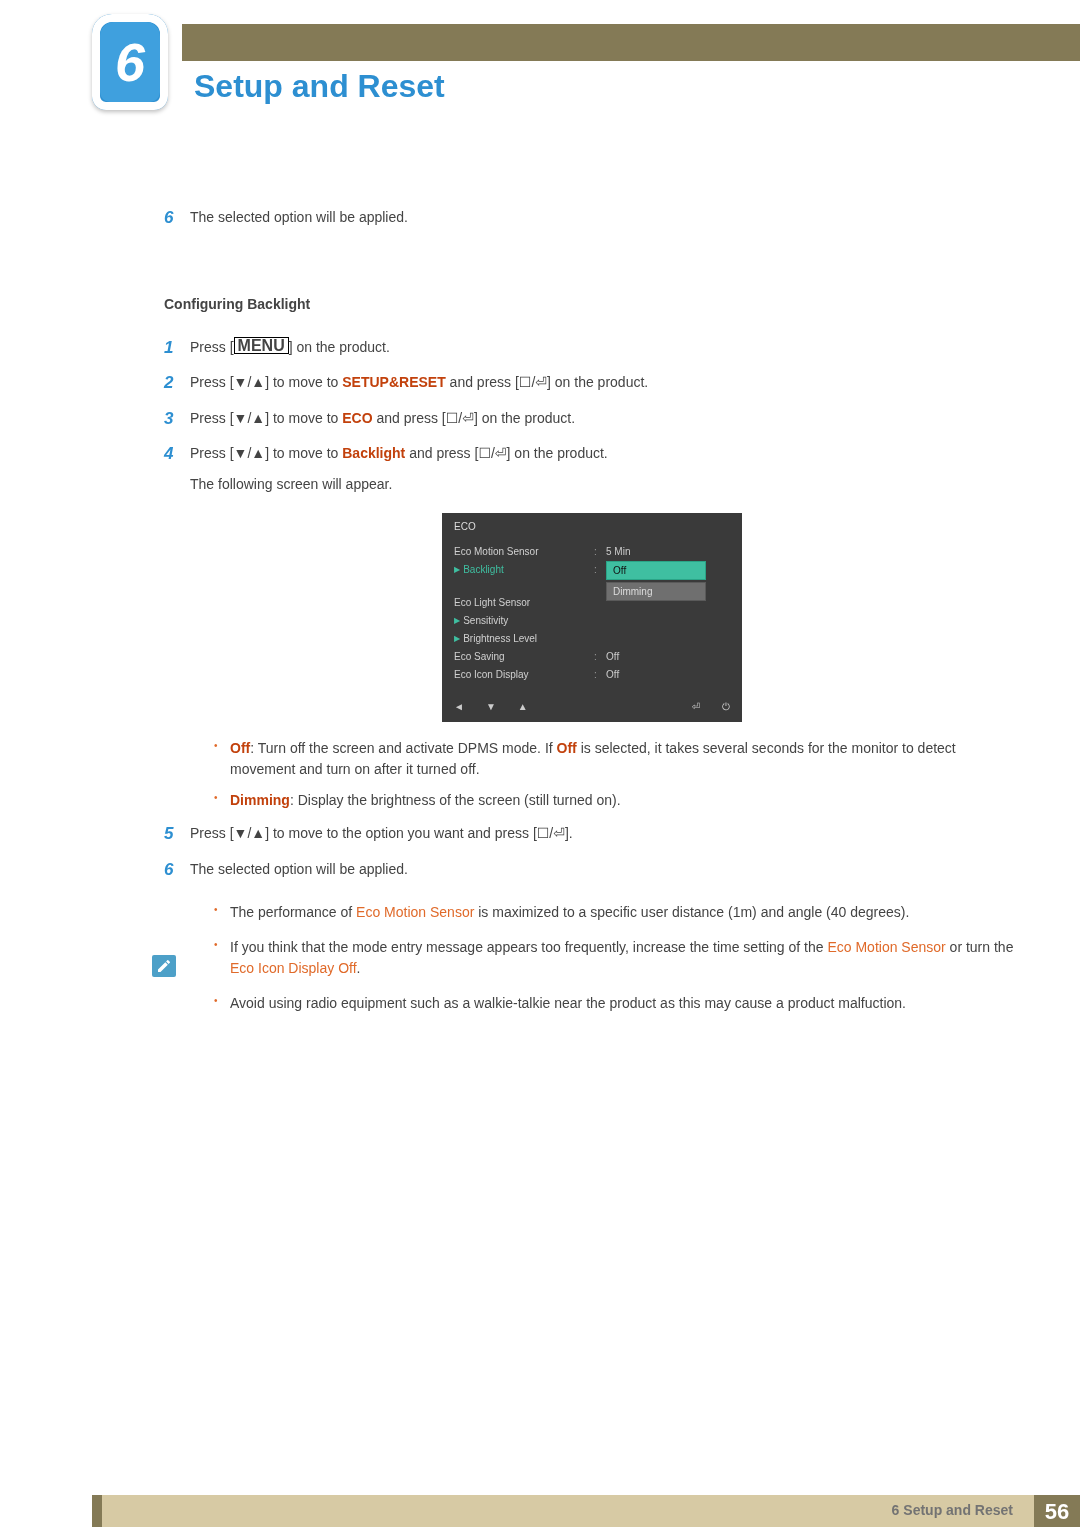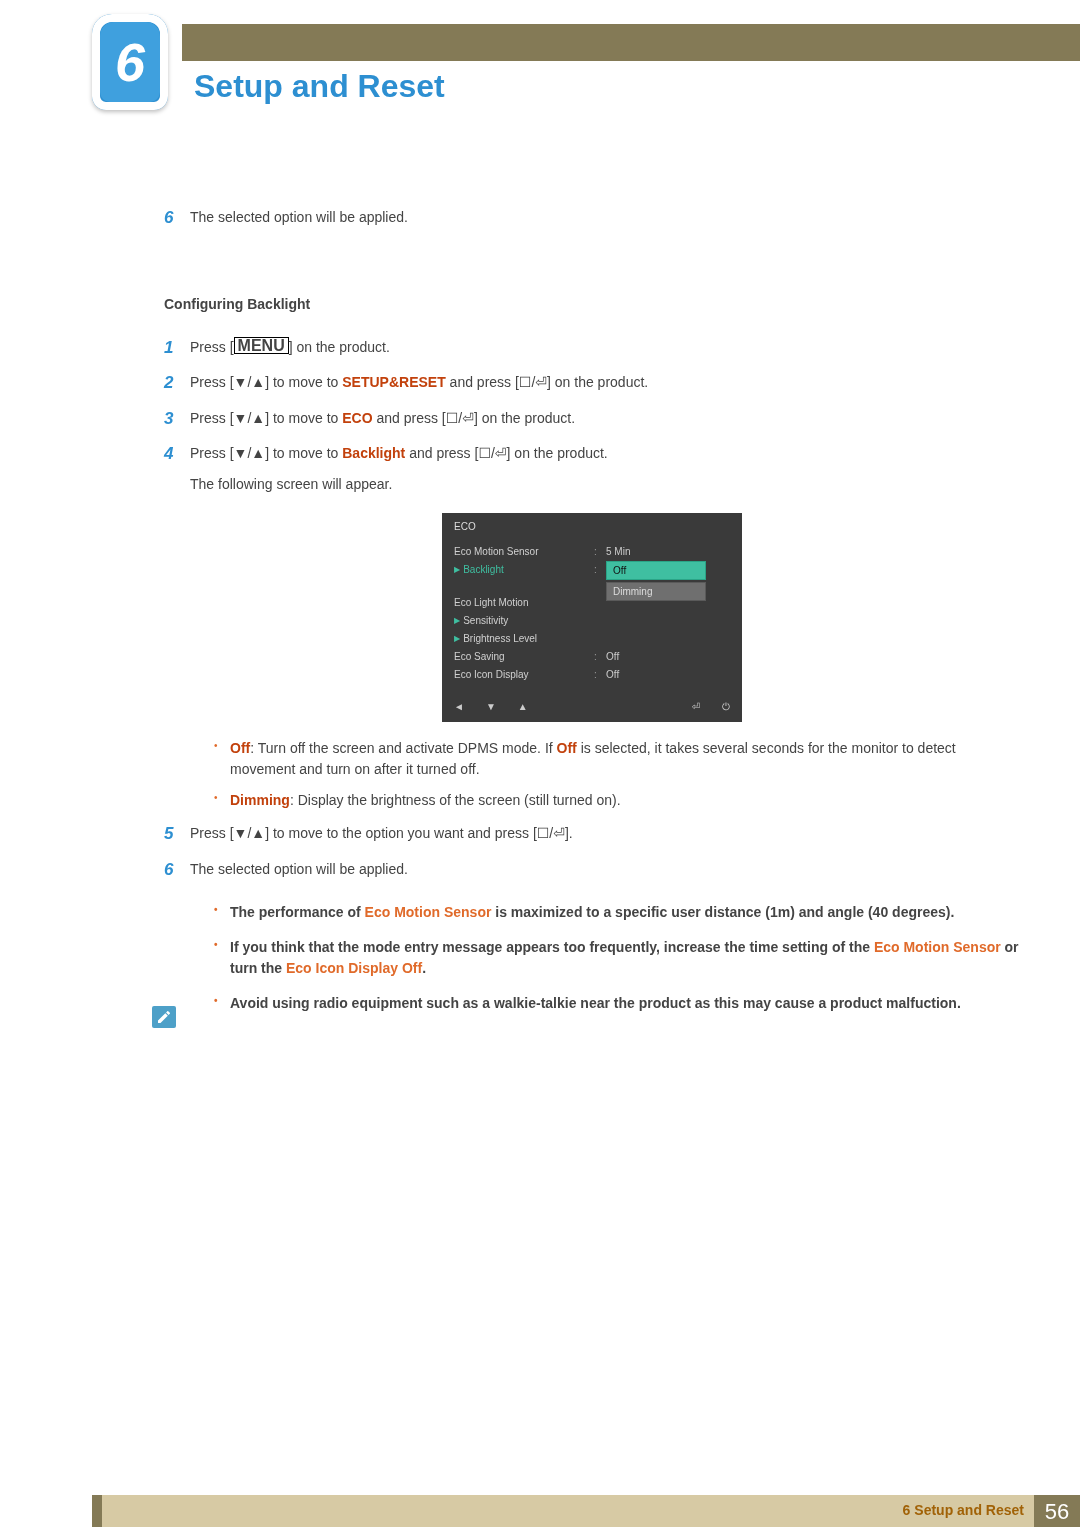--- a/index.html
+++ b/index.html
@@ -172,24 +172,23 @@
     content: "•";
     position: absolute;
     left: 0;
     top: 0;
     color: #e06a2a;
     font-size: 10px;
   }
 
   .note-block {
     display: flex;
-    align-items: flex-end;
+    align-items: center;
     margin-top: 20px;
     margin-left: -12px;
-    font-weight: bold;
   }
   .note-icon {
     width: 24px; height: 22px;
     background: #4da0c8;
     border-radius: 2px;
     display: flex;
     align-items: center;
     justify-content: center;
     color: #fff;
     font-size: 14px;
@@ -225,33 +224,33 @@
     height: 32px;
     background: #d7caa4;
   }
   .footer .stripe {
     position: absolute;
     left: 92px; width: 10px; bottom: 0; height: 32px;
     background: #847a56;
   }
   .footer .label {
     position: absolute;
-    right: 56px;
+    right: 67px;
     bottom: 6px;
     font-weight: bold;
-    color: #a16207;
+    color: #737373;
   }
   .footer .pg {
     position: absolute;
     right: 0; bottom: 0;
     width: 46px; height: 32px;
     background: #847a56;
     color: #fff;
     font-size: 22px;
-    font-weight: normal;
+    font-weight: bold;
     display: flex;
     align-items: center;
     justify-content: center;
   }
 </style>
 </head>
 <body>
 
 <div class="header-bar">
   <div class="olive"></div>
@@ -317,21 +316,21 @@
             <span>Backlight</span>
           </div>
         <div class="osd-colon">:</div>
         <div class="osd-dropdown-wrap">
           <div class="osd-dropdown sel">Off</div>
           <div class="osd-dropdown dim">Dimming</div>
         </div>
       </div>
       <div class="osd-row">
         <div class="osd-left">
-            <span>Eco Light Motion</span>
+            <span>Eco Light Sensor</span>
           </div>
       </div>
       <div class="osd-row">
         <div class="osd-left">
             <span class="tri">▶</span>
             <span>Sensitivity</span>
           </div>
       </div>
       <div class="osd-row">
         <div class="osd-left">

